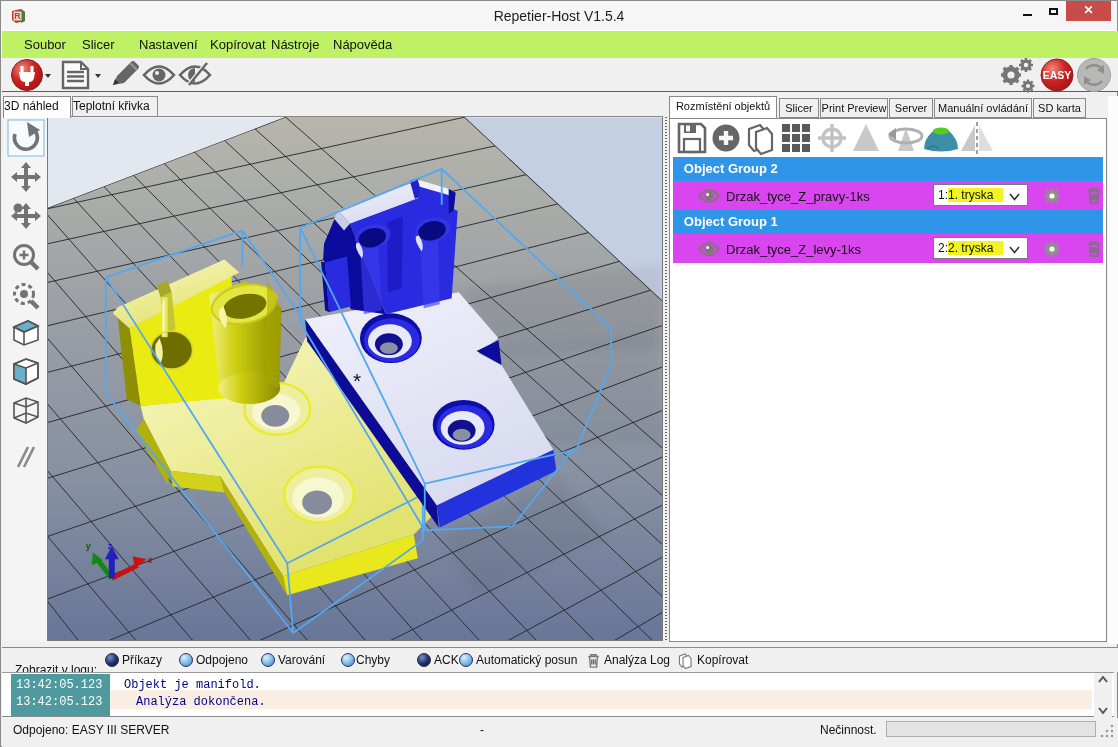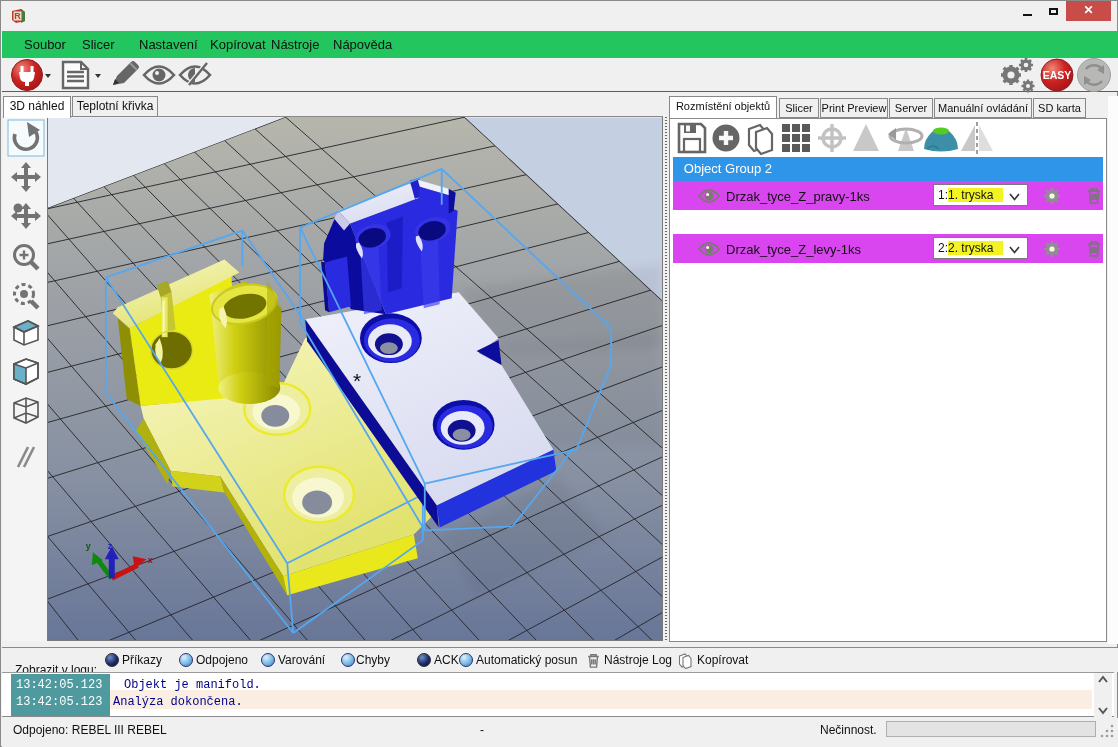--- a/index.html
+++ b/index.html
@@ -3,47 +3,50 @@
 *{margin:0;padding:0;box-sizing:border-box}
 html,body{width:1118px;height:747px;font-family:"Liberation Sans",sans-serif;background:#fff;overflow:hidden}
 #win{position:absolute;left:0;top:0;width:1118px;height:747px;border:1px solid #8a8a8a;background:#f0f0f0}
 
 #title{position:absolute;left:0;top:0;width:100%;height:30px;background:#f6f6f6;border-bottom:1px solid #fff}
 #title .t{position:absolute;left:0;right:0;top:7px;text-align:center;font-size:14px;color:#1e1e1e}
 #mins{position:absolute;top:13px;left:1022px;width:9px;height:2px;background:#111}
 #maxs{position:absolute;top:7px;left:1048px;width:9px;height:7px;border:2px solid #111}
 #clos{position:absolute;top:0;left:1065px;width:45px;height:20px;background:#c84c47;color:#fff;text-align:center;font-size:12px;line-height:19px;font-weight:bold}
 
-#menu{position:absolute;left:1px;top:30px;width:1116px;height:27px;background:#22c55e;font-size:13px;color:#111}
+#menu{position:absolute;left:1px;top:30px;width:1116px;height:27px;background:#bef264;font-size:13px;color:#111}
 #menu span{position:absolute;top:6px}
 
 #tbar{position:absolute;left:1px;top:57px;width:1116px;height:34px;background:#f0f0f0;border-bottom:1px solid #5c5c5c}
 
 #ltabs{position:absolute;left:2px;top:95px;height:21px;font-size:12px;color:#111}
-.tab{position:absolute;top:0;height:21px;border:1px solid #898989;background:#f0f0f0;text-align:center;line-height:19px}
+.tab{position:absolute;top:0;height:21px;border:1px solid #898989;background:#f0f0f0;line-height:19px}
 .tab.act{background:#fff;border-bottom:none;height:22px;z-index:3}
 
 #lcol{position:absolute;left:2px;top:116px;width:44px;height:524px;background:#f4f4f4}
 
 #canv{position:absolute;left:46px;top:115px;width:616px;height:525px;border:1px solid #7a7a7a;border-top:1px solid #898989}
 
 #rpan{position:absolute;left:668px;top:95px;width:447px;height:548px}
 .rtab{position:absolute;top:2px;height:20px;border:1px solid #898989;background:#f0f0f0;font-size:11px;color:#111;text-align:center;line-height:18px;white-space:nowrap;overflow:hidden}
 .rtab.act{top:0;height:22px;background:#fff;border-bottom:none;z-index:3}
 #rbody{position:absolute;left:0;top:22px;width:438px;height:524px;background:#fff;border:1px solid #898989}
-.grp{position:absolute;left:3px;width:430px;height:24px;background:#2f95e8;color:#fff;font-weight:normal;font-size:13px;line-height:24px}
+.grp{position:absolute;left:3px;width:430px;height:24px;background:#2f95e8;color:#fff;font-weight:bold;font-size:13px;line-height:24px}
 .row{position:absolute;left:3px;width:430px;height:29px;background:#d946ef;font-size:13px;color:#111}
 .sel{position:absolute;width:95px;height:22px;background:#fff;border:1px solid #7a7a7a;font-size:12px;line-height:20px}
 
 #logbar{position:absolute;left:1px;top:646px;width:1116px;height:25px;background:#f0f0f0;border-top:1px solid #898989;font-size:12px;color:#111}
 #logtxt{position:absolute;left:1px;top:671px;width:1112px;height:45px;background:#fff;border-top:1px solid #9a9a9a;border-bottom:1px solid #898989;font-family:"Liberation Mono",monospace;font-size:12px}
 #sbar{position:absolute;left:1px;top:717px;width:1116px;height:24px;background:#f0f0f0;font-size:12px;color:#111}
 #bstrip{position:absolute;left:1px;top:741px;width:1116px;height:5px;background:#f0f0f0}
 </style></head><body>
 <div id="win">
+<div id="title">
+      <span class="t">Repetier-Host V1.5.4</span>
+    </div>
 <svg id="appico" style="position:absolute;left:9px;top:6px" width="18" height="18" viewBox="0 0 18 18">
       <polygon points="2,4 11,2 15,5 15,14 6,16 2,13" fill="#c0392b"></polygon>
       <polygon points="11,2 15,5 15,14 11,16" fill="#4a7a3a"></polygon>
       <rect x="3.5" y="4.5" width="8" height="9" fill="#e8e0d0"></rect>
       <text x="7.5" y="12" font-size="9" font-weight="bold" fill="#c0392b" text-anchor="middle">R</text>
     </svg>
 <div id="mins"></div>
     <div id="maxs"></div>
     <div id="clos">✕</div>
 <div id="menu">
@@ -442,20 +445,21 @@
             </g>
           </svg>
 <svg width="14" height="17" viewBox="0 0 14 17" style="position:absolute;left:414px;top:6px">
             <g fill="none" stroke="#777" stroke-width="1.6">
               <path d="M1 4 L13 4 M4 4 L4 2 L10 2 L10 4"></path>
               <path d="M2.5 4 L3.5 16 L10.5 16 L11.5 4"></path>
               <path d="M5 7 L5 13 M7 7 L7 13 M9 7 L9 13"></path>
             </g>
           </svg>
 </div>
+<div class="grp" style="top:91px">&nbsp;&nbsp;&nbsp;Object Group 1</div>
 <div class="row" style="top:115px">
 <svg width="22" height="14" viewBox="0 0 22 14" style="position:absolute;left:25px;top:8px">
             <path d="M1 7 Q11 -5 21 7 Q11 19 1 7 Z" fill="none" stroke="#7a7a72" stroke-width="1.8"></path>
             <circle cx="11" cy="7" r="4.4" fill="#7a7a72"></circle>
             <circle cx="9.6" cy="5.6" r="1.5" fill="#fbfbe3"></circle>
           </svg>
 <span style="position:absolute;left:53px;top:8px">Drzak_tyce_Z_levy-1ks</span>
 <div class="sel" style="left:260px;top:3px"><span style="padding-left:4px">2:</span><span style="background:#f3f324">2. tryska&nbsp;&nbsp;&nbsp;</span>
 <svg width="11" height="8" viewBox="0 0 11 8" style="position:absolute;right:7px;top:8px">
               <path d="M1 1 L5.5 6.5 L10 1" fill="none" stroke="#333" stroke-width="1.6"></path>
@@ -511,43 +515,43 @@
 <span style="position:absolute;left:354px;top:5px">Chyby</span>
 <span style="position:absolute;left:432px;top:5px">ACK</span>
 <span style="position:absolute;left:474px;top:5px">Automatický posun</span>
 <svg width="13" height="15" viewBox="0 0 14 17" style="position:absolute;left:585px;top:5px">
         <g fill="none" stroke="#777" stroke-width="1.6">
           <path d="M1 4 L13 4 M4 4 L4 2 L10 2 L10 4"></path>
           <path d="M2.5 4 L3.5 16 L10.5 16 L11.5 4"></path>
           <path d="M5 7 L5 13 M7 7 L7 13 M9 7 L9 13"></path>
         </g>
       </svg>
-<span style="position:absolute;left:602px;top:5px">Nástroje Log</span>
+<span style="position:absolute;left:602px;top:5px">Analýza Log</span>
 <svg width="15" height="16" viewBox="0 0 30 32" style="position:absolute;left:676px;top:5px">
         <path d="M3 6 L14 2 L19 8 L19 24 L8 28 L3 22 Z" fill="#fff" stroke="#777" stroke-width="2.2"></path>
         <path d="M10 9 L21 5 L26 11 L26 27 L15 31 L10 25 Z" fill="#fff" stroke="#777" stroke-width="2.2"></path>
       </svg>
 <span style="position:absolute;left:695px;top:5px">Kopírovat</span>
 </div>
 <div id="logtxt">
 <div style="position:absolute;left:9px;top:1px;width:99px;height:42px;background:#4f9a9e"></div>
 <div style="position:absolute;left:108px;top:17px;width:982px;height:19px;background:#faeee2"></div>
 <span style="position:absolute;left:14px;top:5px;color:#fff">13:42:05.123</span>
 <span style="position:absolute;left:122px;top:5px;color:#00008b">Objekt je manifold.</span>
 <span style="position:absolute;left:14px;top:22px;color:#fff">13:42:05.123</span>
-<span style="position:absolute;left:111px;top:22px;color:#00008b">Analýza dokončena.</span>
+<span style="position:absolute;left:134px;top:22px;color:#00008b">Analýza dokončena.</span>
 <div style="position:absolute;left:1092px;top:0;width:18px;height:44px;background:#f0f0f0">
 <svg width="18" height="44" viewBox="0 0 18 44">
           <path d="M5 9 L9 4 L13 9" fill="none" stroke="#555" stroke-width="2"></path>
           <path d="M5 35 L9 40 L13 35" fill="none" stroke="#555" stroke-width="2"></path>
         </svg>
 </div>
 </div>
 <div id="sbar">
-<span style="position:absolute;left:11px;top:5px">Odpojeno: REBEL III REBEL</span>
+<span style="position:absolute;left:11px;top:5px">Odpojeno: EASY III SERVER</span>
 <span style="position:absolute;left:478px;top:5px">-</span>
 <span style="position:absolute;left:818px;top:5px">Nečinnost.</span>
 <div style="position:absolute;left:884px;top:3px;width:210px;height:16px;background:#e3e3e3;border:1px solid #aeaeae"></div>
 <svg width="16" height="16" viewBox="0 0 16 16" style="position:absolute;left:1097px;top:5px">
         <g fill="#9a9a9a">
           <circle cx="13" cy="3" r="1.3"></circle>
           <circle cx="13" cy="8" r="1.3"></circle>
           <circle cx="13" cy="13" r="1.3"></circle>
           <circle cx="8" cy="8" r="1.3"></circle>
           <circle cx="8" cy="13" r="1.3"></circle>

